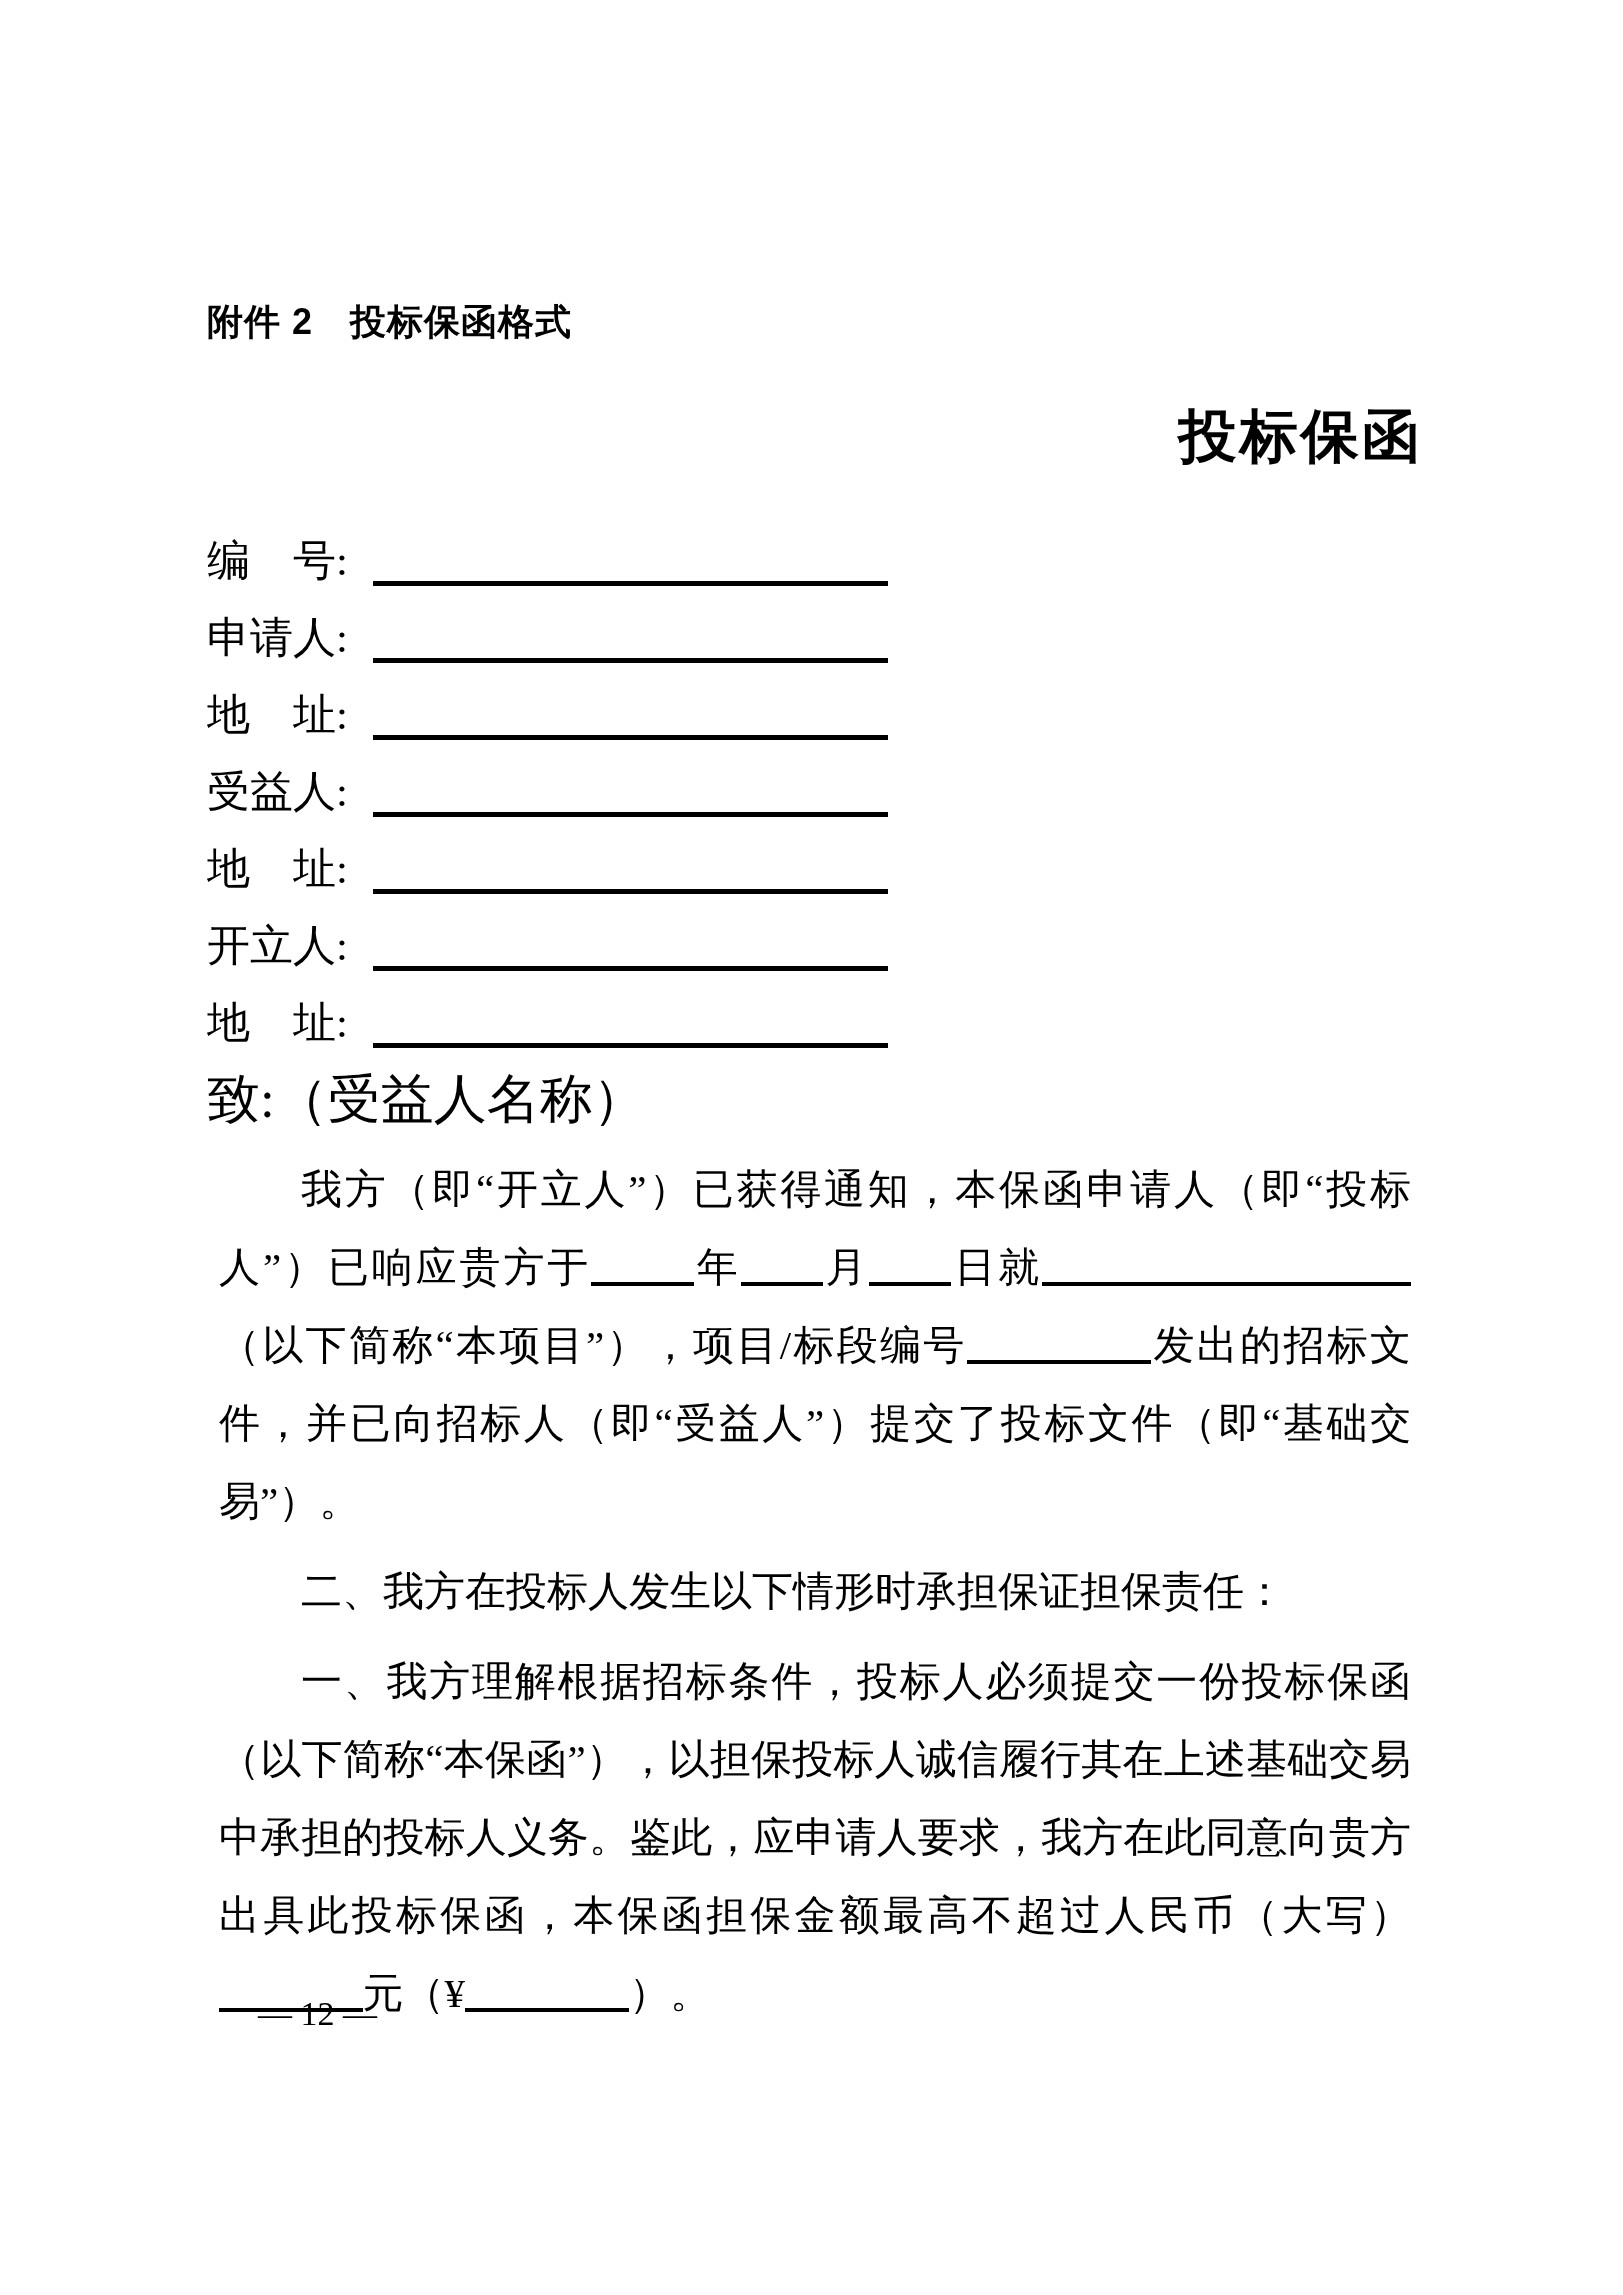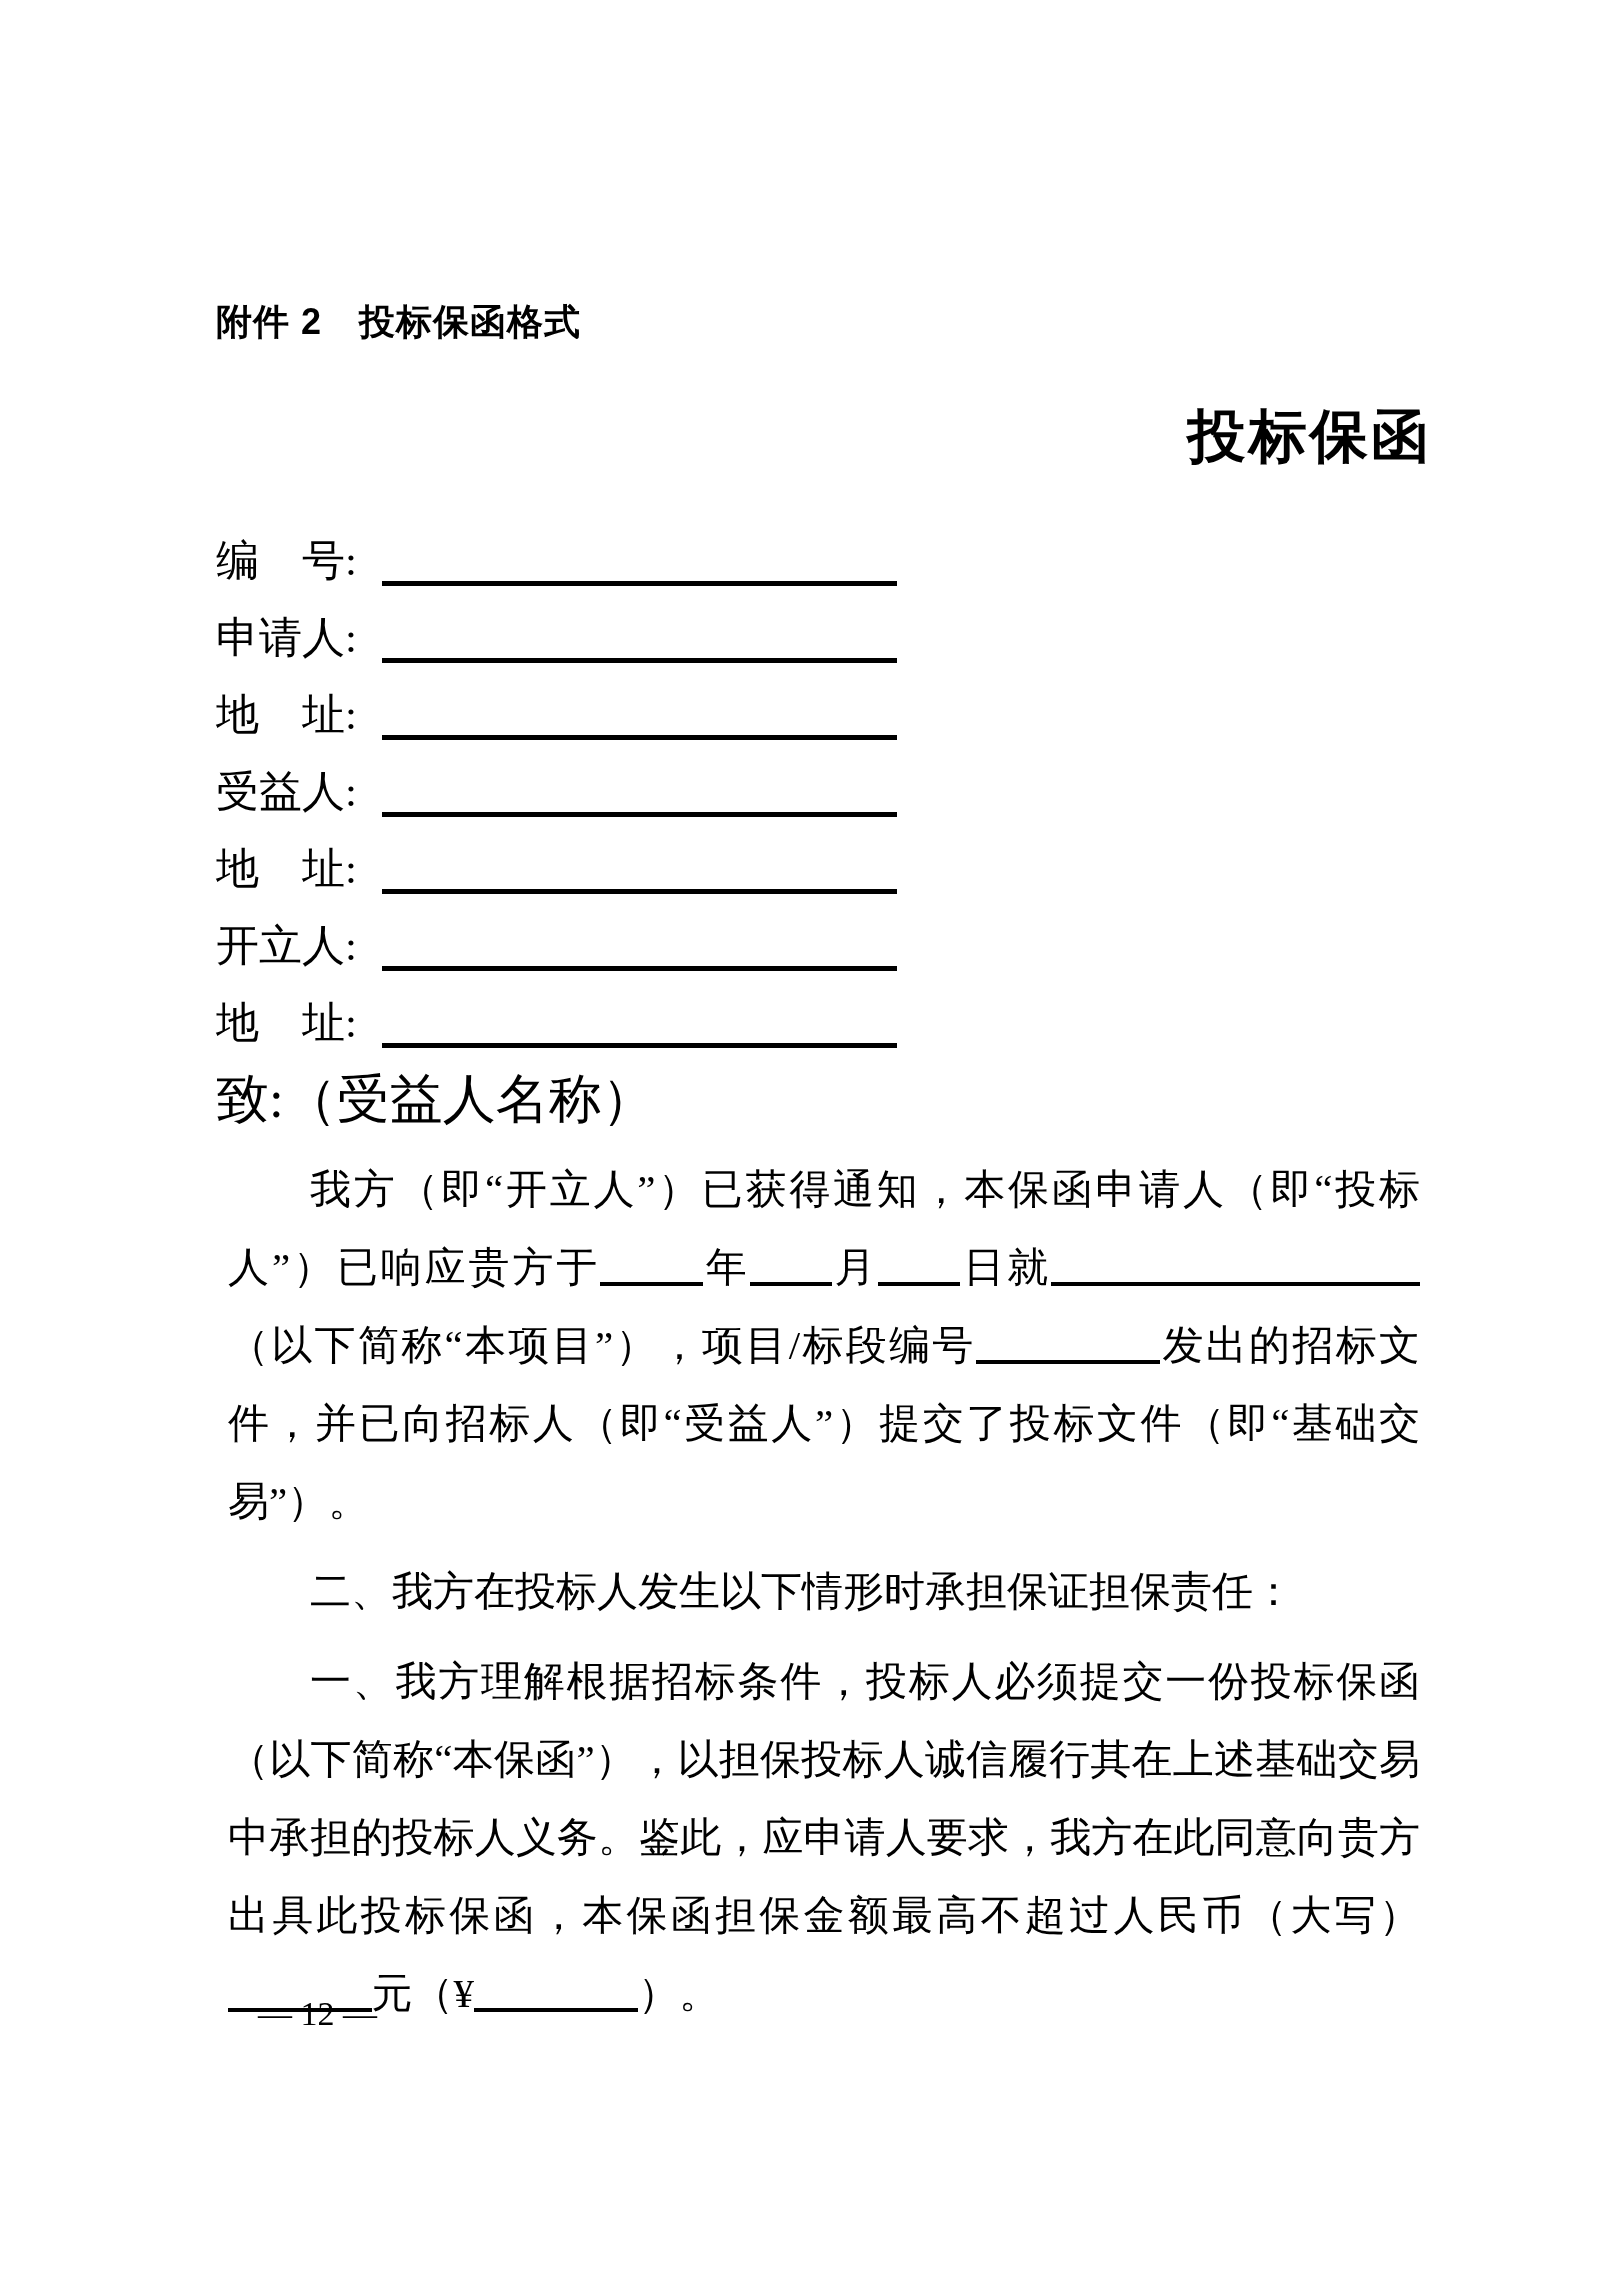--- a/index.html
+++ b/index.html
@@ -11,21 +11,21 @@
     position: relative;
     width: 1623px;
     height: 2295px;
     background: #ffffff;
     color: #000000;
     overflow: hidden;
     font-family: "Liberation Serif", "DejaVu Serif", serif;
   }
   .content {
     position: absolute;
-    left: 216px;
+    left: 207px;
     top: 0;
     width: 1216px;
   }
   .attachment-heading {
     margin-top: 301px;
     font-family: "Liberation Sans", "DejaVu Sans", sans-serif;
     font-weight: bold;
     font-size: 36px;
     line-height: 41px;
     letter-spacing: 1px;

